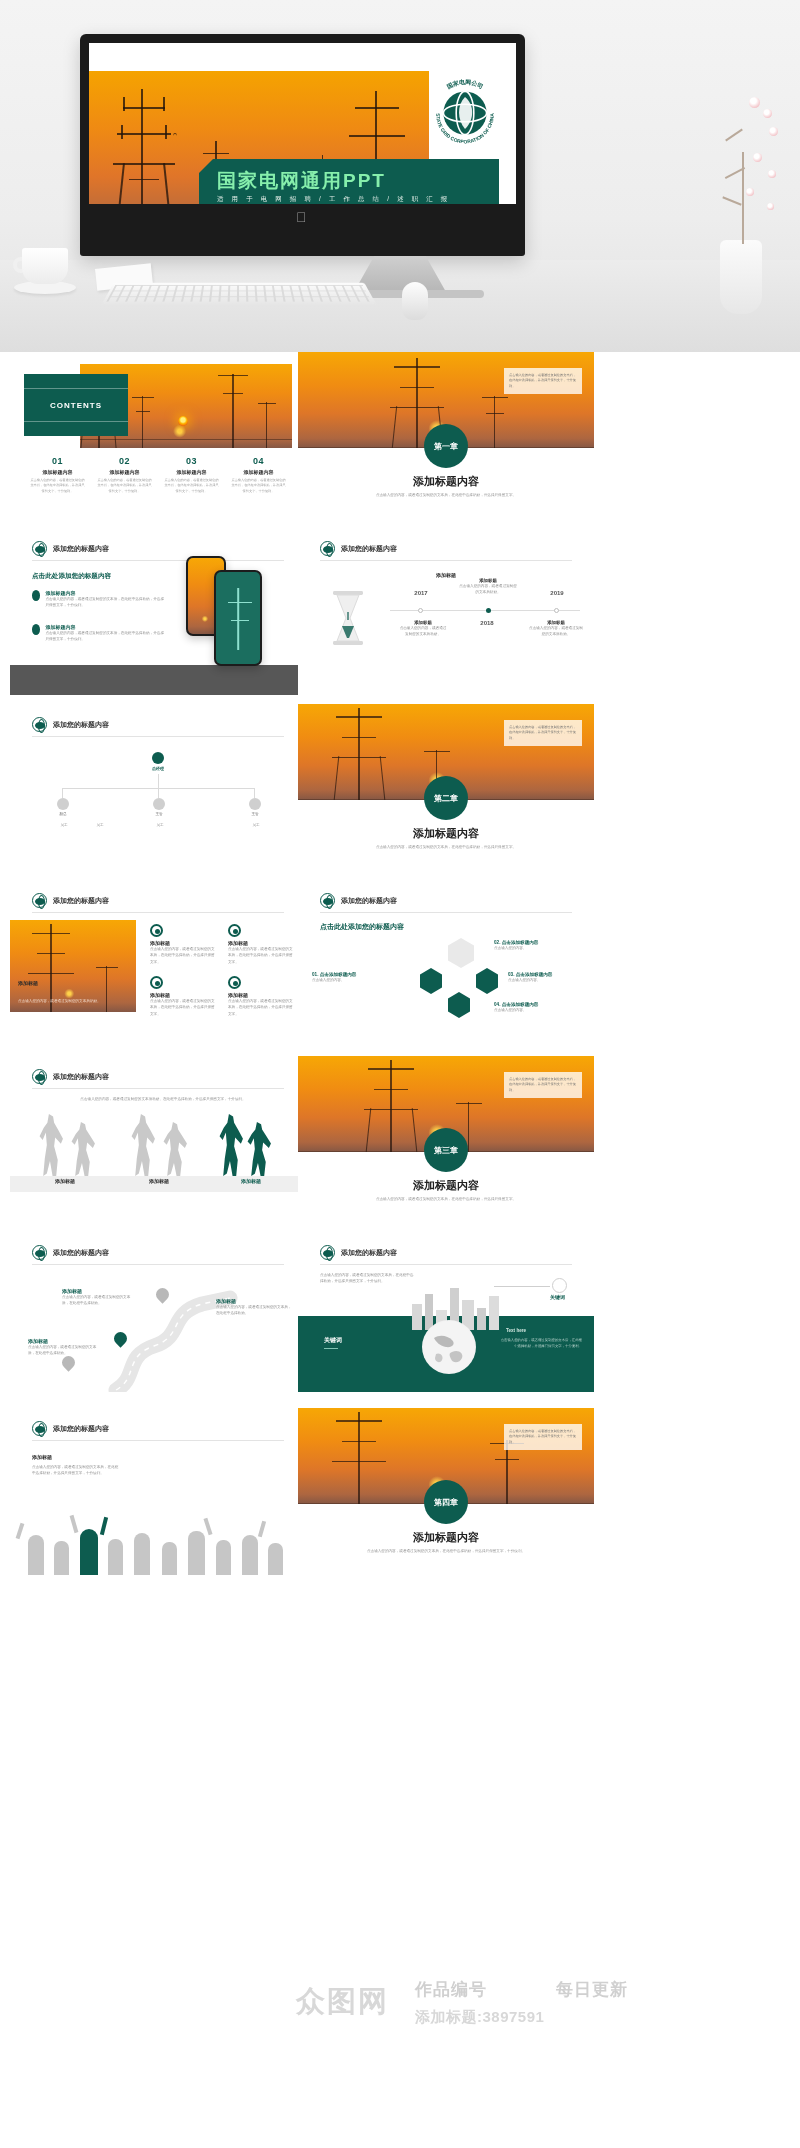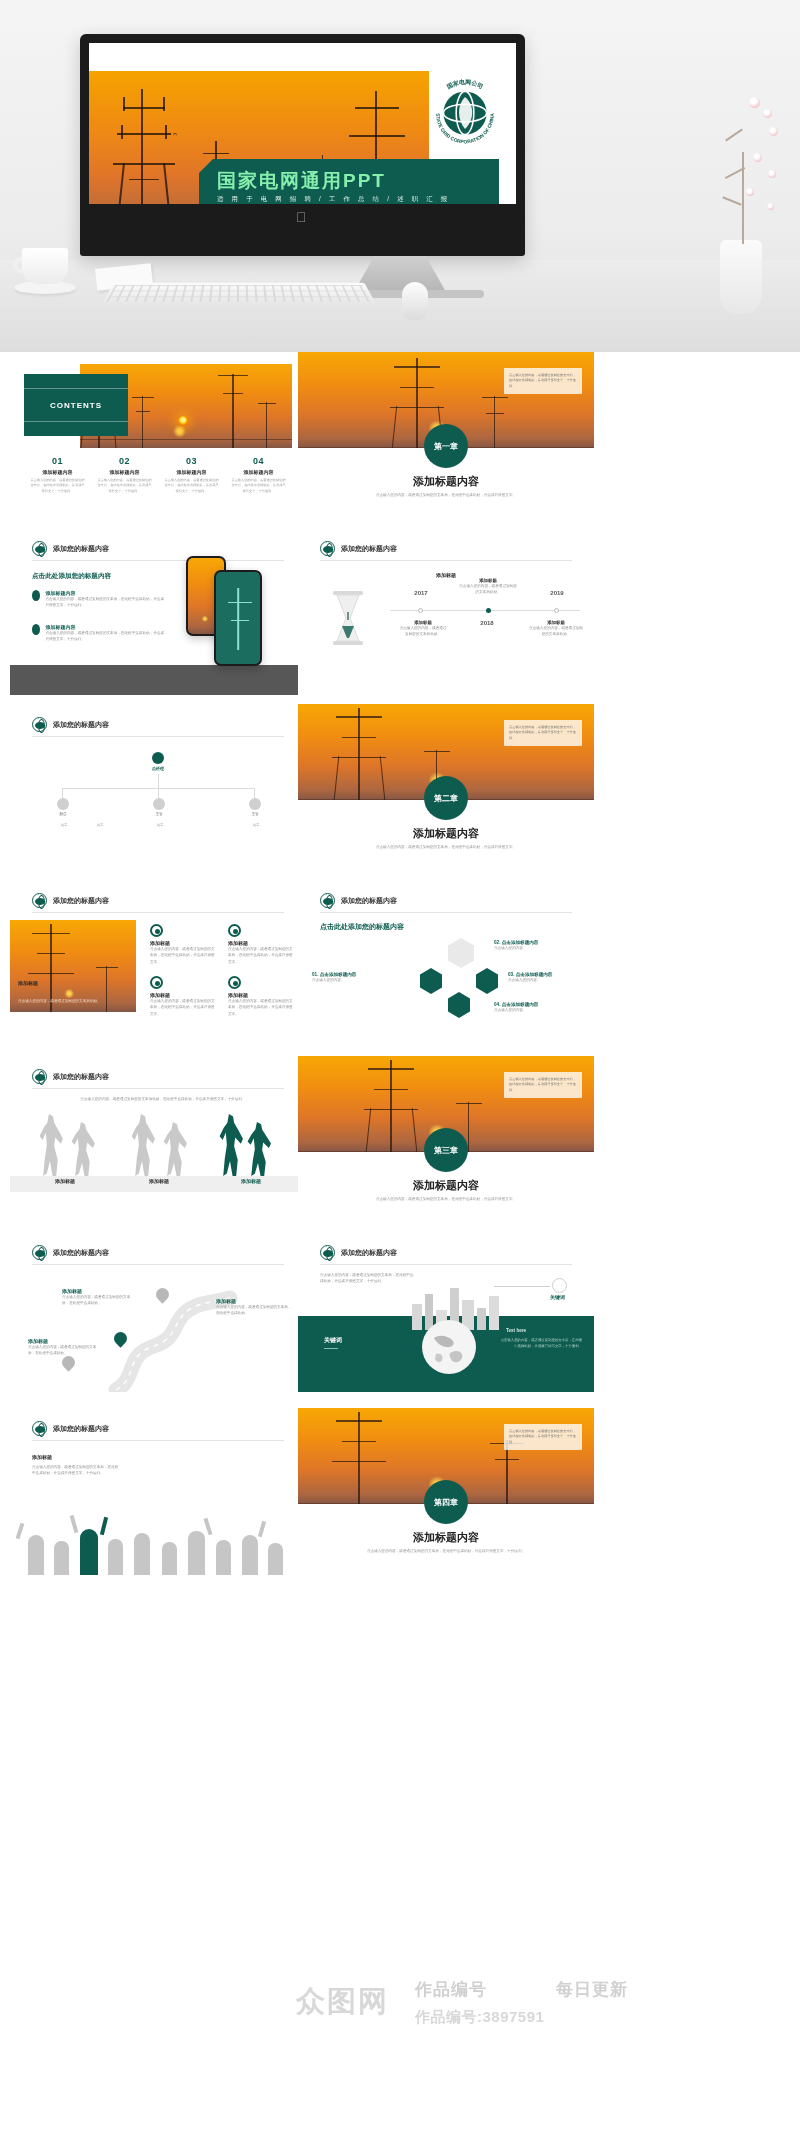--- a/index.html
+++ b/index.html
@@ -732,14 +732,14 @@
   </div>
 </div>
 
 <div class="wm">
   <div class="wm-bar" style="left:296px;width:0;"></div>
   <div class="wm-logo">
     <span class="wm-logo-txt">众图网</span>
   </div>
   <div class="wm-tag">作品编号</div>
   <div class="wm-tag2">每日更新</div>
-  <div class="wm-code">作品编号:3897591</div>
+  <div class="wm-code">添加标题:3897591</div>
 </div>
 
 </body></html>

